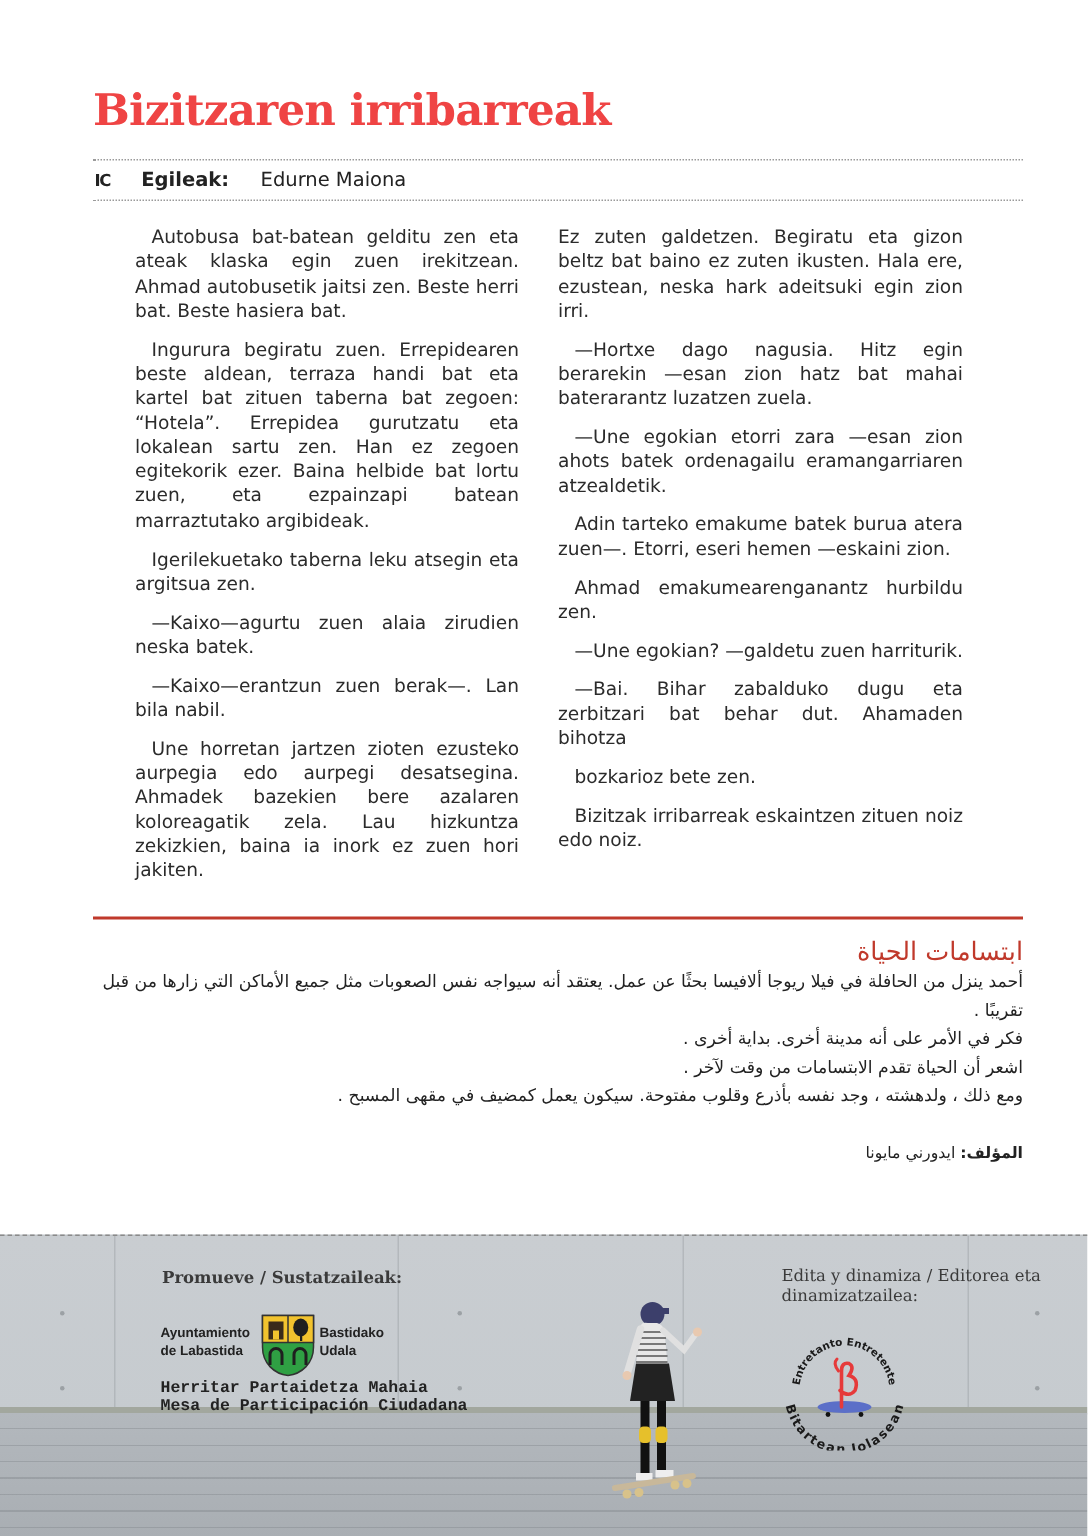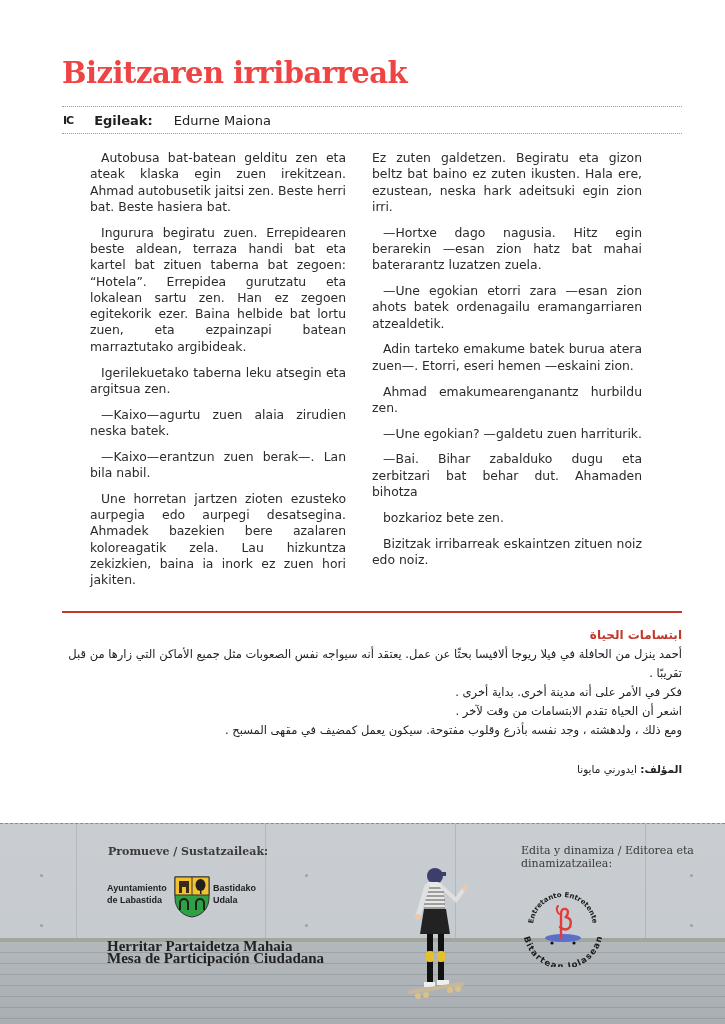--- a/index.html
+++ b/index.html
@@ -35,21 +35,21 @@
 
     .rule-red {
       position: absolute; left: 62px; top: 611px; width: 620px; height: 0;
       border-top: 2px solid #c0392b;
     }
     .arabic {
       position: absolute; right: 43px; top: 626px; width: 620px;
       direction: rtl; text-align: right;
       font-family: "DejaVu Sans", sans-serif; font-size: 11.5px; line-height: 19px; color: #222;
     }
-    .arabic .ar-title { color: #c0392b; font-weight: bold; font-size: 12px; }
+    .arabic .ar-title { color: #c0392b; font-weight: normal; font-size: 17px; }
     .ar-author {
       position: absolute; right: 43px; top: 763px;
       direction: rtl; font-size: 10.5px; color: #222; white-space: nowrap;
     }
     .ar-author b { font-weight: bold; }
 
     .footer {
       position: absolute; left: 0; top: 823px; width: 725px; height: 201px;
       border-top: 1px dashed #8a8a8a;
       background:
@@ -73,22 +73,22 @@
     .ayto {
       position: absolute; left: 107px; top: 58px; font-family: "Liberation Sans", sans-serif;
       font-weight: bold; font-size: 9px; line-height: 12px; color: #222; text-align: left; width: 64px;
     }
     .bastida {
       position: absolute; left: 213px; top: 58px; font-family: "Liberation Sans", sans-serif;
       font-weight: bold; font-size: 9px; line-height: 12px; color: #222;
     }
     .shield { position: absolute; left: 174px; top: 52px; width: 36px; height: 42px; }
     .mesa {
-      position: absolute; left: 107px; top: 116px; font-family: Liberation Serif, serif;
-      font-weight: bold; font-size: 15px; line-height: 12px; color: #222;
+      position: absolute; left: 107px; top: 96px; font-family: Liberation Mono, monospace;
+      font-weight: bold; font-size: 11px; line-height: 12px; color: #222;
     }
 
     .edita-label {
       position: absolute; left: 521px; top: 20px; width: 190px;
       font-family: "DejaVu Serif", serif; font-weight: normal; font-size: 11px; line-height: 13px; color: #3a3a3a;
     }
     .logo-bj { position: absolute; left: 523px; top: 63px; width: 80px; height: 80px; }
 
     .skater { position: absolute; left: 402px; top: 30px; width: 80px; height: 172px; }
   </style>

